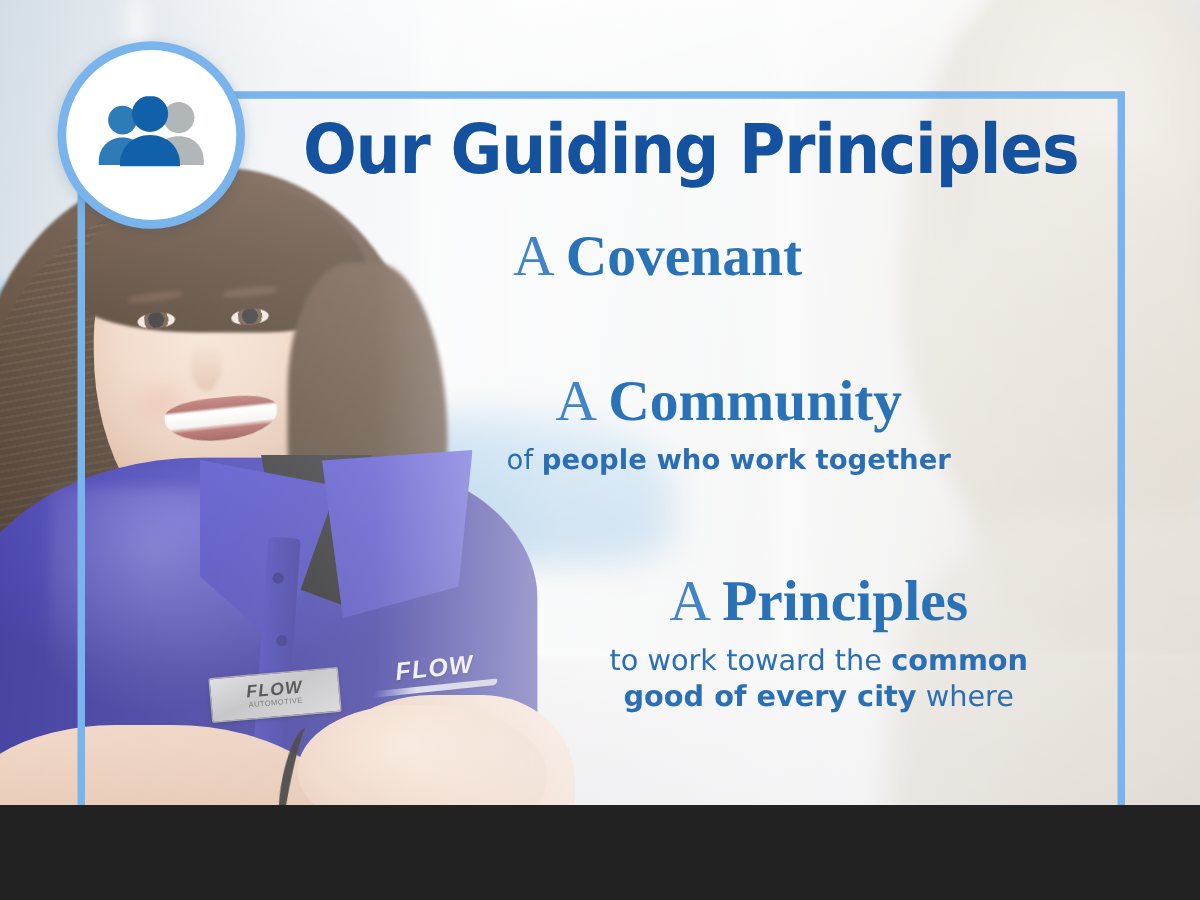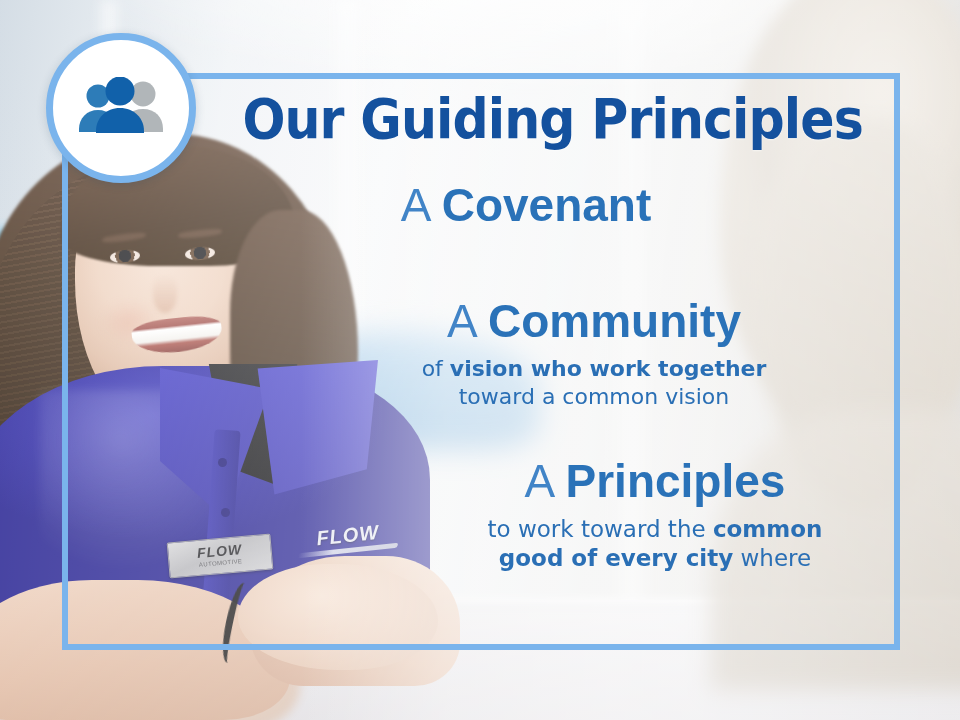--- a/index.html
+++ b/index.html
@@ -6,21 +6,21 @@
   * { margin:0; padding:0; box-sizing:border-box; }
   html,body{ background:#222; }
   body{
     font-family:"Liberation Sans", sans-serif;
     -webkit-font-smoothing:antialiased;
   }
 
   
   .stage{
     position:relative;
-    width:960px; height:720px;
+    width:960px; height:644px;
     overflow:hidden;
     background:#e9eef2;
   }
 
   
   .photo{ position:absolute; inset:0; overflow:hidden; }
 
   
   .bg-base{
     position:absolute; inset:0;
@@ -322,41 +322,41 @@
     letter-spacing:-1px;
     color:#14519e;
     transform:scaleX(.92);
     transform-origin:center;
     text-shadow:0 1px 2px rgba(255,255,255,.55);
     white-space:nowrap;
   }
 
   .block{ position:absolute; text-align:center; }
   .lead{
-    font-family:Liberation Sans, sans-serif;
+    font-family:Liberation Serif, serif;
     line-height:1.02;
     white-space:nowrap;
   }
   .lead .art{ font-weight:400; color:#4184c7; }
   .lead .word{ font-weight:700; color:#2a72b8; }
   .sub{
     font-family:"DejaVu Sans", sans-serif;
     font-size:22px;
     line-height:1.28;
     color:#2a6fb5;
     margin-top:10px;
     font-weight:400;
   }
   .sub b{ font-weight:700; color:#2a6fb5; }
 
   
   .block-1{ left:316px; top:182px; width:420px; }
   .block-1 .lead{ font-size:46px; }
 
-  .block-2{ left:359px; top:298px; width:470px; }
+  .block-2{ left:348px; top:298px; width:470px; }
   .block-2 .lead{ font-size:46px; }
 
   .block-3{ left:420px; top:458px; width:470px; }
   .block-3 .lead{ font-size:46px; }
   .block-3 .sub{ font-size:23px; }
 </style>
 </head>
 <body>
 
 <div class="stage">
@@ -450,22 +450,21 @@
       <span class="word">Covenant</span>
     </div>
   </div>
 
   <div class="block block-2">
     <div class="lead">
       <span class="art">A</span>
       <span class="word">Community</span>
     </div>
     <div class="sub">
-      <div><span>of </span><b>vision who work together</b><span></span></div>
-      <div><span>toward a common vision</span><b></b><span></span></div>
+      <div><span>of </span><b>people who work together</b><span></span></div>
     </div>
   </div>
 
   <div class="block block-3">
     <div class="lead">
       <span class="art">A</span>
       <span class="word">Principles</span>
     </div>
     <div class="sub">
       <div><span>to work toward the </span><b>common</b><span></span></div>

